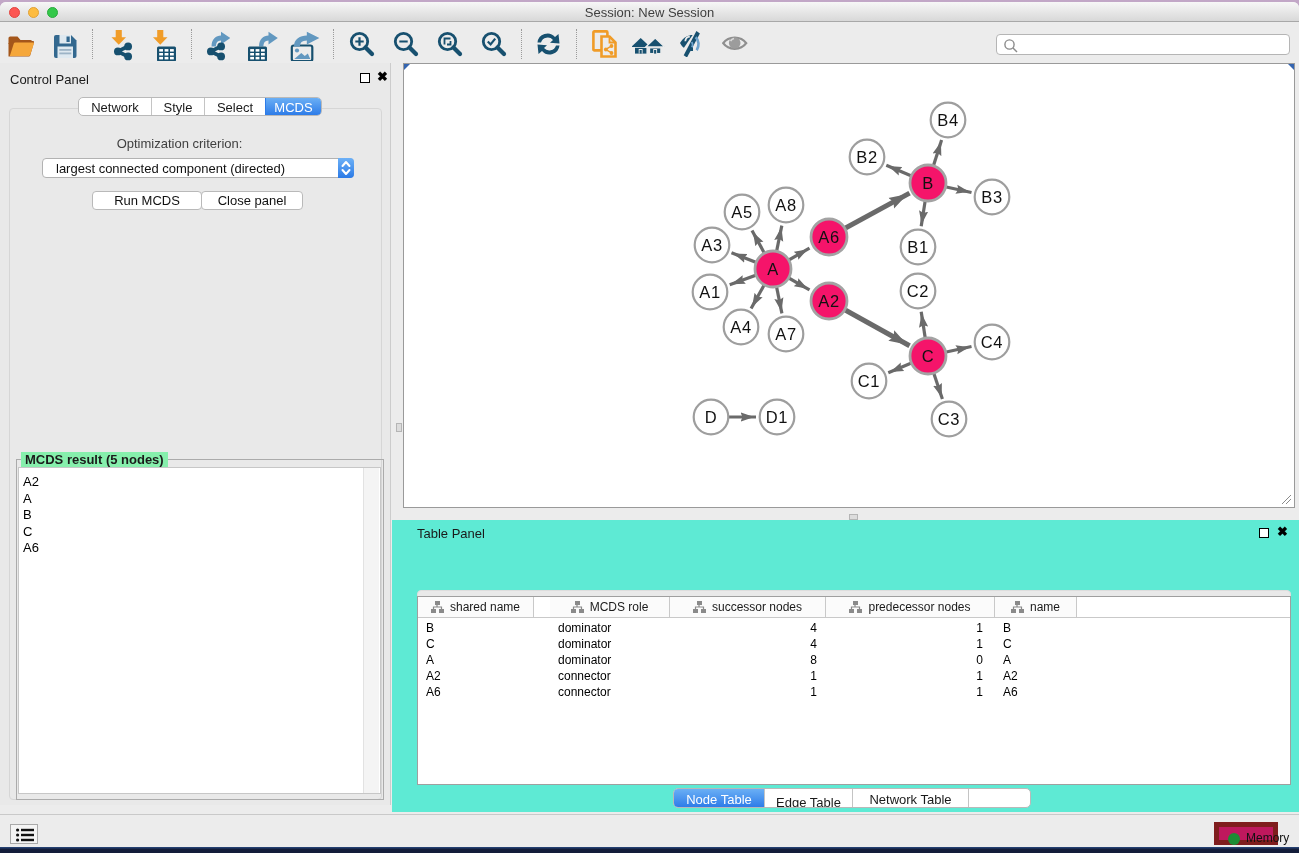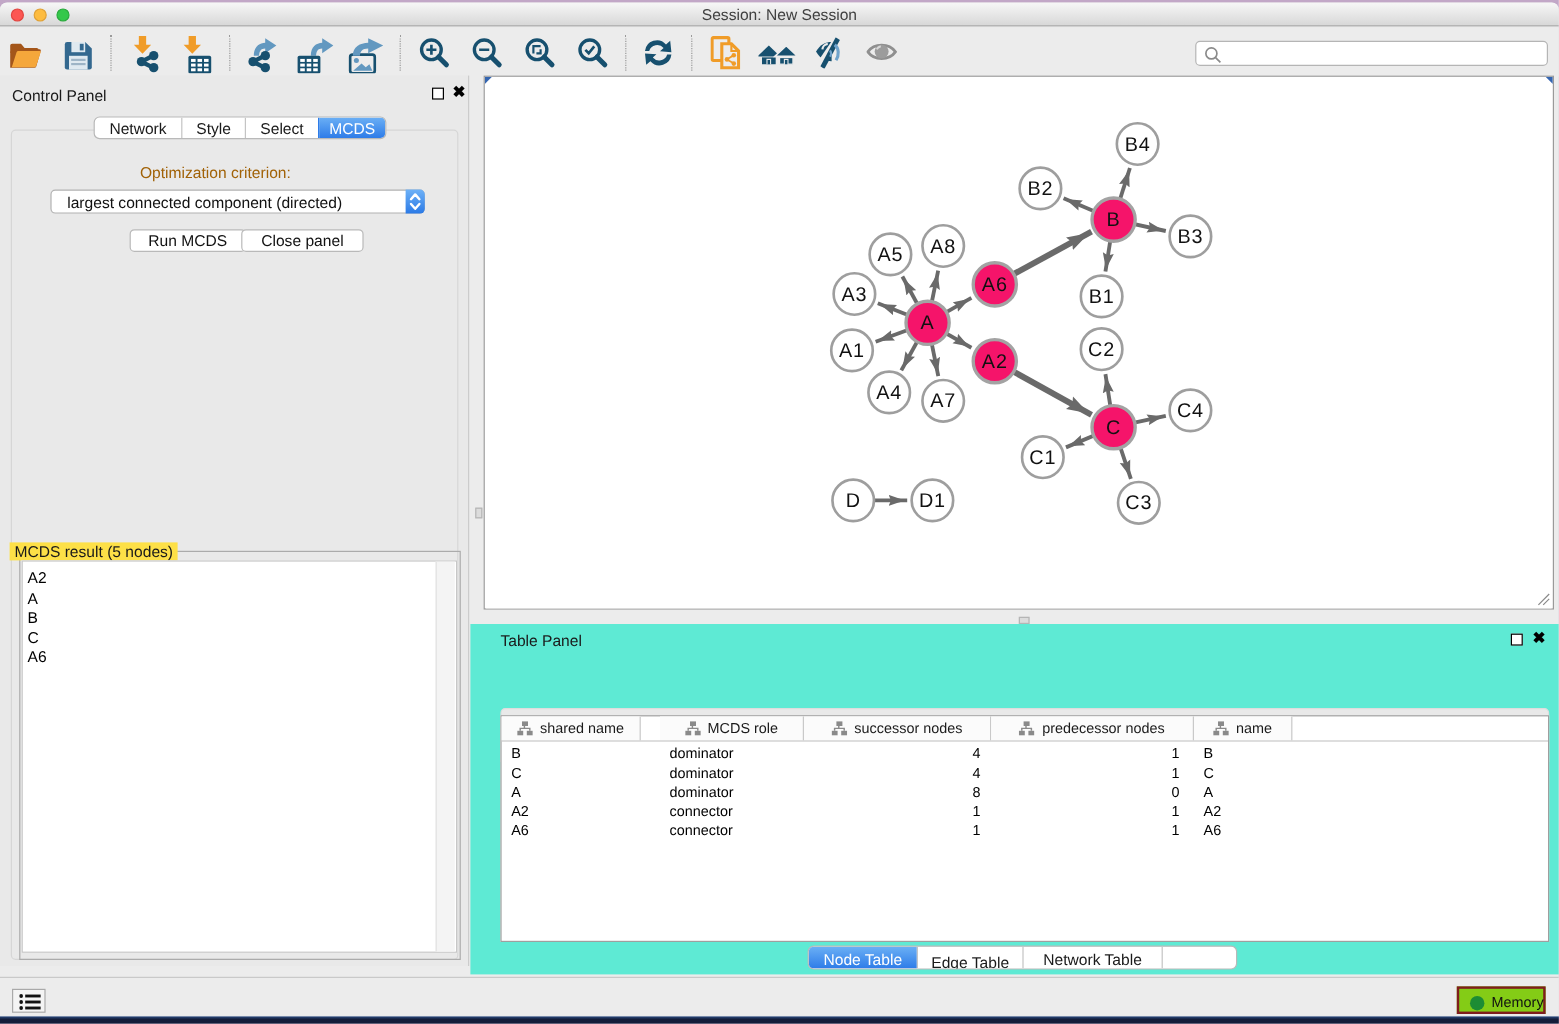--- a/index.html
+++ b/index.html
@@ -20,50 +20,50 @@
 
 #cpanel { position:absolute; left:0; top:61px; width:391px; height:742px; background:#e9e9e9; border-right:1px solid #cccccc; }
 .phead { font-size:13px; color:#1a1a1a; }
 .floatbtn { position:absolute; width:10px; height:10px; border:1.6px solid #000; background:#fff; }
 .closex { position:absolute; font-size:13px; font-weight:bold; color:#000; }
 .seg { position:absolute; display:flex; background:#fff; border:1px solid #b9b9b9; border-radius:5px; overflow:hidden; }
 .seg div { border-left:1px solid #c4c4c4; text-align:center; color:#1a1a1a; }
 .seg div:first-child { border-left:none; }
 .seg .sel { background:linear-gradient(#6aaff5,#2e7ce8); color:#fff; border-left-color:#2e7ce8; }
 #cp-inner { position:absolute; left:9px; top:45px; width:373px; height:692px; border:1px solid #d6d6d6; border-radius:4px; background:#e9e9e9; }
-#optlabel { position:absolute; left:0; width:359px; top:73px; text-align:center; color:#a16207; }
+#optlabel { position:absolute; left:0; width:359px; top:73px; text-align:center; color:#404040; }
 #dropdown { position:absolute; left:42px; top:95px; width:312px; height:20px; background:#fff; border:1px solid #b2b2b2; border-radius:4px; }
 #dropdown .dtext { position:absolute; left:13px; top:2px; font-size:13px; color:#111; }
 #dropdown .stepper { position:absolute; right:-1px; top:-1px; width:16px; height:20px; border-radius:0 4px 4px 0;
   background:linear-gradient(#6db1f7,#2b7ae6); }
 .btn { position:absolute; height:19px; background:#fff; border:1px solid #b9b9b9; border-radius:4px;
   text-align:center; font-size:13px; color:#111; line-height:17px; }
 #groupbox { position:absolute; left:16px; top:396px; width:368px; height:341px; border:1px solid #ababab; }
-#grouplabel { position:absolute; left:8px; top:389px; background:#fde047; padding:0 4px; font-size:13px; }
+#grouplabel { position:absolute; left:21px; top:389px; background:#86efac; padding:0 4px; font-size:13px;font-weight:bold; }
 #mcdslist { position:absolute; left:18px; top:404px; width:363px; height:327px; background:#fff; border:1px solid #c7c7c7; }
 #mcdslist .sb { position:absolute; right:1px; top:0; width:16px; height:100%; background:#f4f4f4; border-left:1px solid #e2e2e2; }
 #mcdslist .items { position:absolute; left:4px; top:6px; font-size:13px; line-height:16.5px; color:#000; }
 
 #netwin { position:absolute; left:403px; top:61px; width:892px; height:445px; background:#fff; border:1px solid #9a9a9a; }
 #nettitle { position:absolute; left:0; top:0; width:100%; height:23px; background:linear-gradient(#f4f4f4,#dadada); border-bottom:1px solid #b0b0b0; }
 #nettitle .title { position:absolute; left:0; right:0; top:4px; text-align:center; font-size:13px; color:#2d2d2d; }
 #netcanvas { position:absolute; left:1px; top:24px; width:888px; height:419px; background:#fff; }
 
 #tpanel { position:absolute; left:392px; top:518px; width:907px; height:292px; background:#5eead4; }
 #ttoolbar { position:absolute; left:25px; top:30px; width:874px; height:45px; background:#e9e9e9; border:1px solid #dddddd; border-radius:4px 4px 0 0;margin-top:40px; }
 #ttable { position:absolute; left:25px; top:76px; width:874px; height:189px; background:#fff; border:1px solid #9f9f9f; }
 .th { position:absolute; top:0; height:20px; border-right:1px solid #c9c9c9; background:#fbfbfb; }
 .th span { display:block; text-align:center; font-size:12px; color:#1a1a1a; padding-top:3px; }
 #thead-line { position:absolute; left:0; top:20px; width:100%; border-top:1px solid #c9c9c9; }
 .td { position:absolute; font-size:12px; color:#000; }
 
 
 #statusbar { position:absolute; left:0; top:812px; width:1299px; height:32px; background:#ececec; border-top:1px solid #c9c9c9; }
 #listbtn { position:absolute; left:10px; top:9px; width:28px; height:20px; background:#f4f4f4; border:1px solid #a9a9a9; }
-#membtn { position:absolute; left:1214px; top:7px; width:74px; height:23px; background:#84cc16; border:2px solid #7f1d1d; }
+#membtn { position:absolute; left:1214px; top:7px; width:64px; height:23px; background:#be185d; border:5px solid #7f1d1d; }
 #membtn .dot { position:absolute; left:9px; top:5.5px; width:12px; height:12px; border-radius:50%; background:#1d8c34; }
 #membtn .lab { position:absolute; left:27px; top:4px; font-size:12px; color:#111; }
 #deskbottom { position:absolute; left:0; top:847px; width:1299px; height:6px; background:linear-gradient(#2a4a80,#131d3a 40%,#131d3a); }
 </style>
 </head>
 <body>
 <div id="app">
 <div id="mainwin">
   <div id="titlebar">
     <div class="tl" style="left:9px;top:5px;width:11px;height:11px;background:#fc5753;border:0.5px solid #e14540;"></div>
@@ -231,21 +231,21 @@
       <div class="sel" style="width:56px;padding-top:2px;">MCDS</div>
     </div>
     <div id="optlabel">Optimization criterion:</div>
     <div id="dropdown">
       <div class="dtext">largest connected component (directed)</div>
       <div class="stepper"><svg width="16" height="20" viewBox="0 0 16 20">
 <path d="M4.5 8 L8 4 L11.5 8" stroke="#fff" stroke-width="2" fill="none" stroke-linecap="round" stroke-linejoin="round"></path>
 <path d="M4.5 12 L8 16 L11.5 12" stroke="#fff" stroke-width="2" fill="none" stroke-linecap="round" stroke-linejoin="round"></path>
             </svg></div>
     </div>
-    <div class="btn" style="left:108px;top:128px;width:97px;">Run MCDS</div>
+    <div class="btn" style="left:92px;top:128px;width:110px;">Run MCDS</div>
     <div class="btn" style="left:201px;top:128px;width:102px;">Close panel</div>
     <div id="groupbox"></div>
     <div id="grouplabel">MCDS result (5 nodes)</div>
     <div id="mcdslist">
       <div class="sb"></div>
       <div class="items">A2<br>A<br>B<br>C<br>A6</div>
     </div>
   </div>
 
   <div id="netwin">

